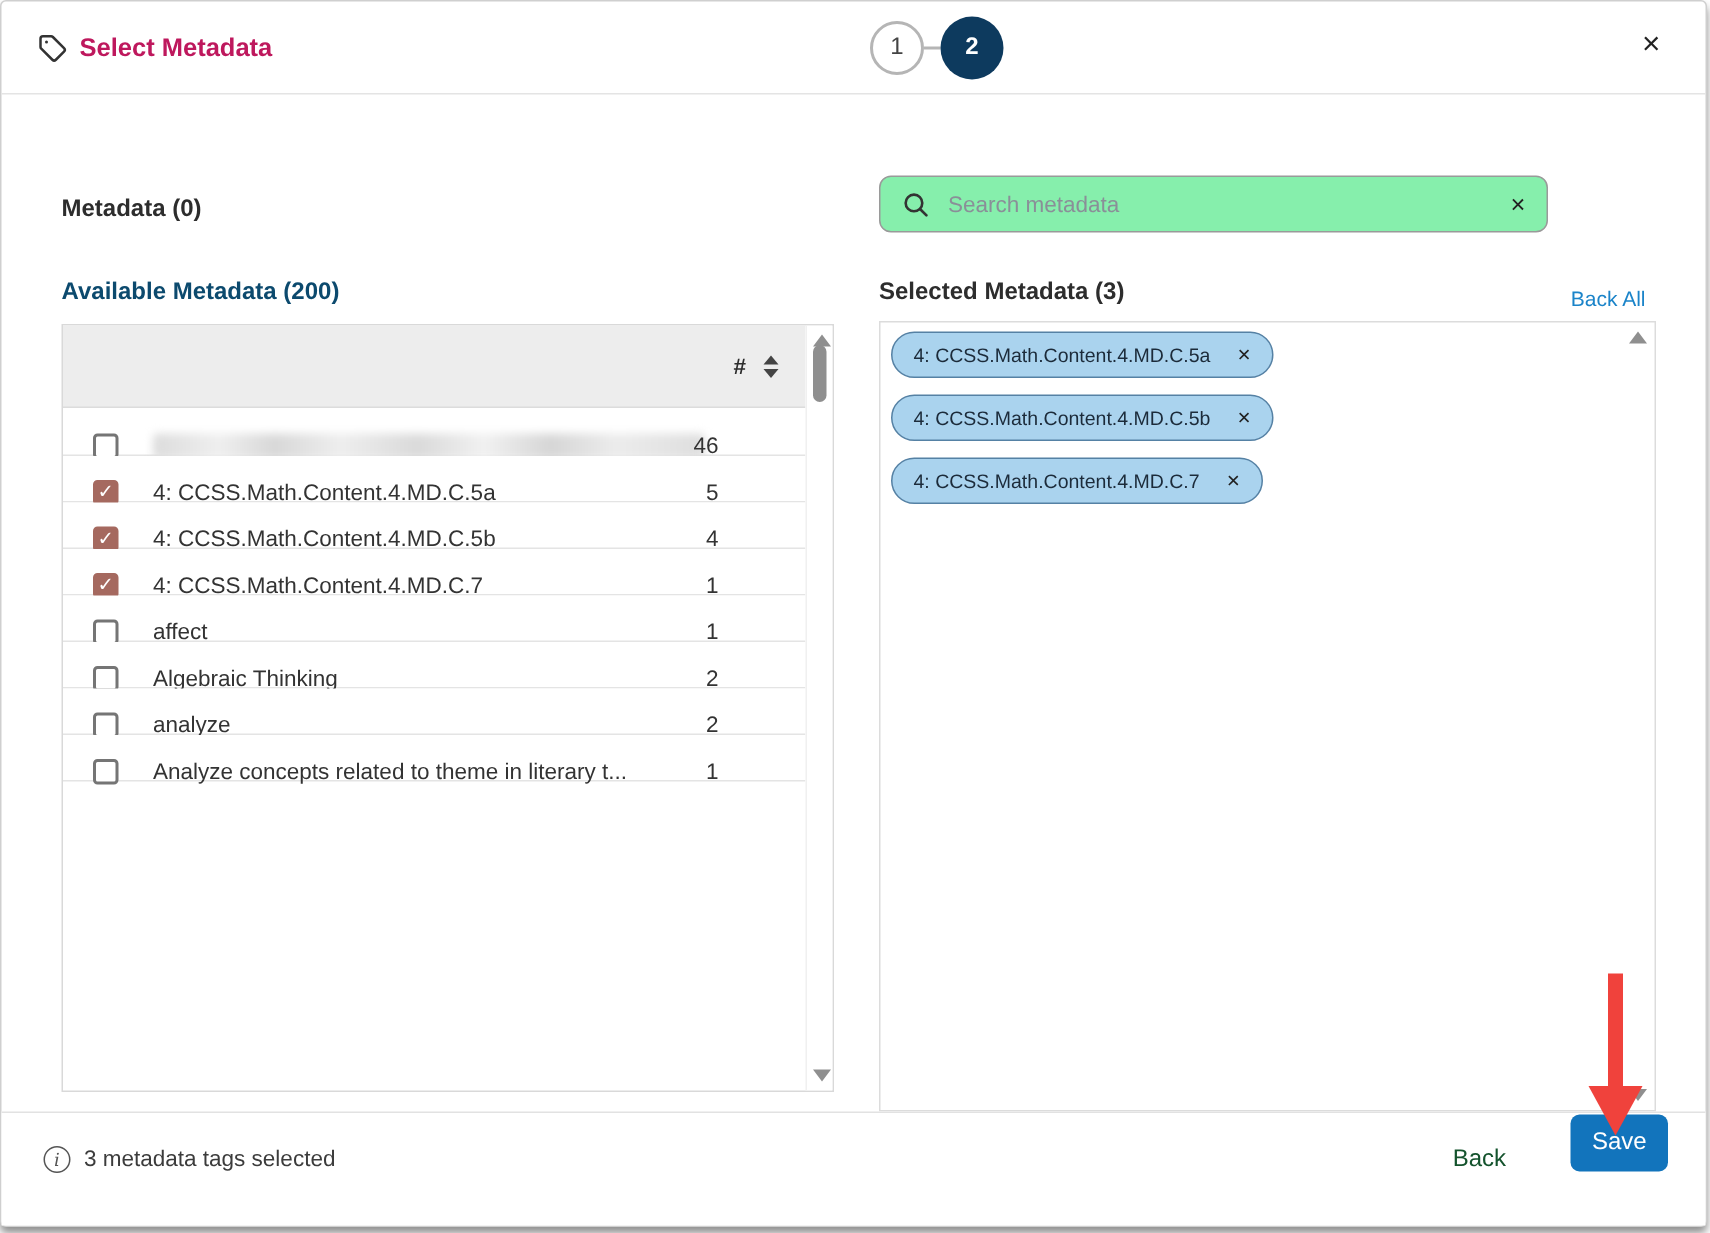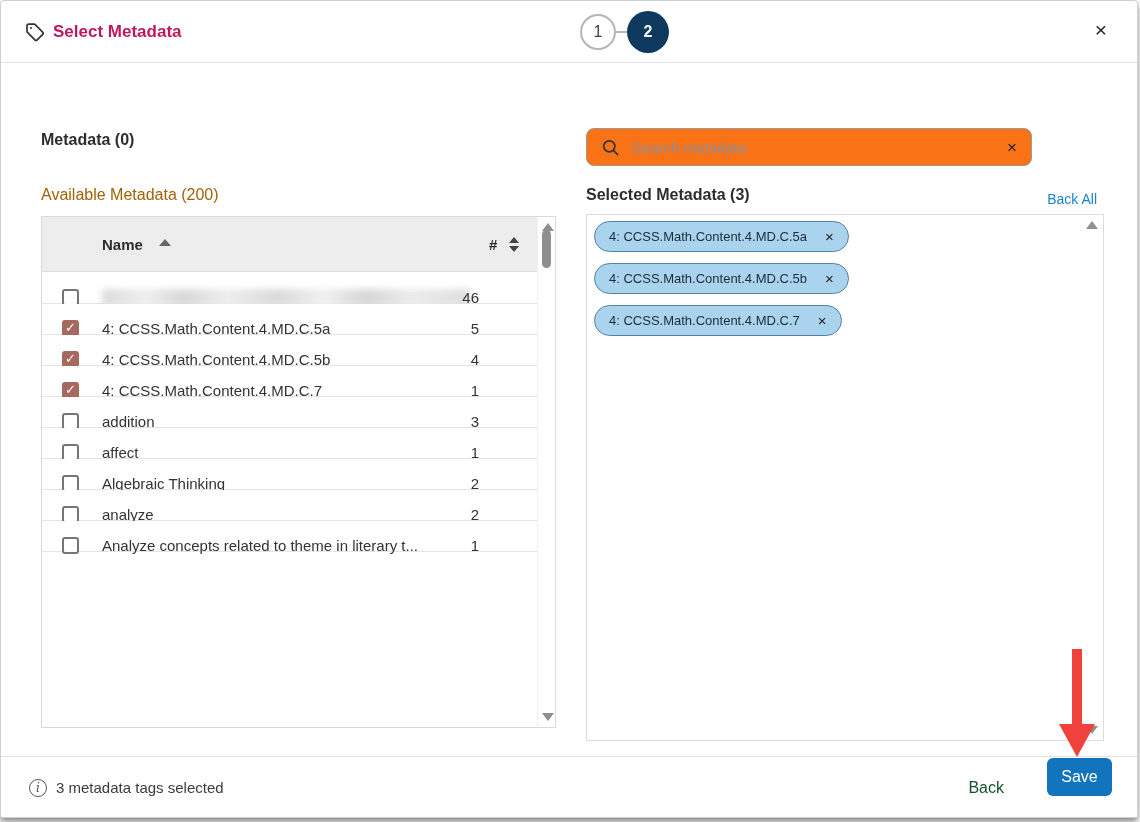--- a/index.html
+++ b/index.html
@@ -17,29 +17,29 @@
   .step-1 { width:36px; height:36px; border:2px solid #b5b5b5; background:#fff; color:#444; }
   .step-connector { width:11px; height:2px; background:#b5b5b5; }
   .step-2 { width:42px; height:42px; background:#0d3a5e; color:#fff; font-weight:700; }
   .close-btn { position:absolute; right:30px; top:18px; font-size:21px; color:#222; cursor:pointer; line-height:1; background:none; border:none; font-family:inherit; }
 
   
   .desc { position:absolute; left:40px; top:89px; font-size:15px; color:#333; }
   .metadata-heading { position:absolute; left:40px; top:130px; font-size:16px; font-weight:700; color:#2d2d2d; }
 
   
-  .search-bar { position:absolute; left:585px; top:127px; width:446px; height:38px; border:1px solid #9a9a9a;
-                border-radius:8px; display:flex; align-items:center; padding:0 14px; background:#f97316; }
+  .search-bar { position:absolute; left:585px; top:116px; width:446px; height:38px; border:1px solid #9a9a9a;
+                border-radius:8px; display:flex; align-items:center; padding:0 14px; background:#86efac; }
   .search-bar svg { flex:0 0 auto; }
   .search-input { flex:1; border:none; outline:none; font-size:15px; margin-left:12px; color:#333; font-family:inherit; background:transparent; }
   .search-input::placeholder { color:#8a8f98; }
   .search-clear { font-size:17px; color:#222; cursor:pointer; background:none; border:none; font-family:inherit; line-height:1; }
 
   
-  .available-heading { position:absolute; left:40px; top:185px; font-size:16px; font-weight:400; color:#a16207; }
+  .available-heading { position:absolute; left:40px; top:185px; font-size:16px; font-weight:700; color:#0c4a6e; }
   .selected-heading  { position:absolute; left:585px; top:185px; font-size:16px; font-weight:700; color:#2d2d2d; }
   .clear-all { position:absolute; right:40px; top:190px; font-size:14px; color:#1b84c9; text-decoration:none; cursor:pointer; }
 
   
   .table-box { position:absolute; left:40px; top:215px; width:515px; height:512px; border:1px solid #d9d9d9; background:#fff; overflow:hidden; }
   .thead { position:absolute; left:0; top:0; right:18px; height:55px; background:#ededed; border-bottom:1px solid #dcdcdc; }
   .col-name { position:absolute; left:60px; top:0; height:55px; display:flex; align-items:center; font-size:15px; font-weight:700; color:#2d2d2d; }
   .sort-asc { width:0; height:0; border-left:6px solid transparent; border-right:6px solid transparent;
               border-bottom:7px solid #666; margin-left:16px; margin-bottom:4px; cursor:pointer; }
   .col-count { position:absolute; left:447px; top:0; height:55px; display:flex; align-items:center; font-size:15px; font-weight:700; color:#2d2d2d; }
@@ -70,21 +70,21 @@
   .chips { position:absolute; left:7px; top:6px; right:24px; display:flex; flex-direction:column; align-items:flex-start; gap:11px; }
   .chip { display:inline-flex; align-items:center; height:31px; padding:0 14px; border:1.5px solid #5581a4;
           border-radius:16px; background:#aad3ee; font-size:13px; color:#1c2b3a; white-space:nowrap; }
   .chip-label { margin-right:18px; }
   .chip-remove { font-size:15px; color:#222; cursor:pointer; line-height:1; }
   .panel-scroll { position:absolute; right:0; top:0; bottom:0; width:20px; }
   .panel-scroll .vs-up { left:3px; }
   .panel-scroll .vs-dn { left:3px; }
 
   
-  .footer { position:absolute; left:0; right:0; bottom:0; height:61px; border-top:1px solid #e2e2e2; background:#fff; }
+  .footer { position:absolute; left:0; right:0; bottom:0; height:76px; border-top:1px solid #e2e2e2; background:#fff; }
   .info-wrap { position:absolute; left:28px; top:0; height:61px; display:flex; align-items:center; gap:9px; }
   .info-icon { width:18px; height:18px; border:1.5px solid #555; border-radius:50%; display:flex; align-items:center; justify-content:center;
                font-size:12px; color:#555; font-family:"DejaVu Serif",serif; font-style:italic; }
   .info-icon::after { content:"i"; }
   .status-text { font-size:15px; color:#3c3c3c; }
   .back-btn { position:absolute; right:133px; top:16px; height:30px; background:none; border:none; font-size:16px; color:#14532d; cursor:pointer; font-family:inherit; }
   .save-btn { position:absolute; right:25px; top:1px; width:65px; height:38px; background:#1274bc; color:#fff; border:none;
               border-radius:6px; font-size:16px; cursor:pointer; font-family:Liberation Sans, sans-serif; }
 
   
@@ -123,24 +123,20 @@
     <input class="search-input" type="text" placeholder="Search metadata" style="">
     <button class="search-clear">×</button>
   </div>
 
   <div class="available-heading">Available Metadata (200)</div>
   <div class="selected-heading">Selected Metadata (3)</div>
   <a class="clear-all">Back All</a>
 
   <div class="table-box">
     <div class="thead">
-      <div class="col-name">
-        <span>Name</span>
-        <span class="sort-asc"></span>
-      </div>
       <div class="col-count">
         <span>#</span>
         <span class="sort-both">
             <i class="up"></i>
             <i class="dn"></i>
           </span>
       </div>
     </div>
     <div class="tbody">
   <div class="trow">
@@ -160,25 +156,20 @@
     <span class="rname">4: CCSS.Math.Content.4.MD.C.5b</span>
     <span class="rcount">4</span>
   </div>
 
   <div class="trow">
     <span class="cb checked"></span>
     <span class="rname">4: CCSS.Math.Content.4.MD.C.7</span>
     <span class="rcount">1</span>
   </div>
 
-  <div class="trow">
-    <span class="cb"></span>
-    <span class="rname">addition</span>
-    <span class="rcount">3</span>
-  </div>
 
   <div class="trow">
     <span class="cb"></span>
     <span class="rname">affect</span>
     <span class="rcount">1</span>
   </div>
 
   <div class="trow">
     <span class="cb"></span>
     <span class="rname">Algebraic Thinking</span>

